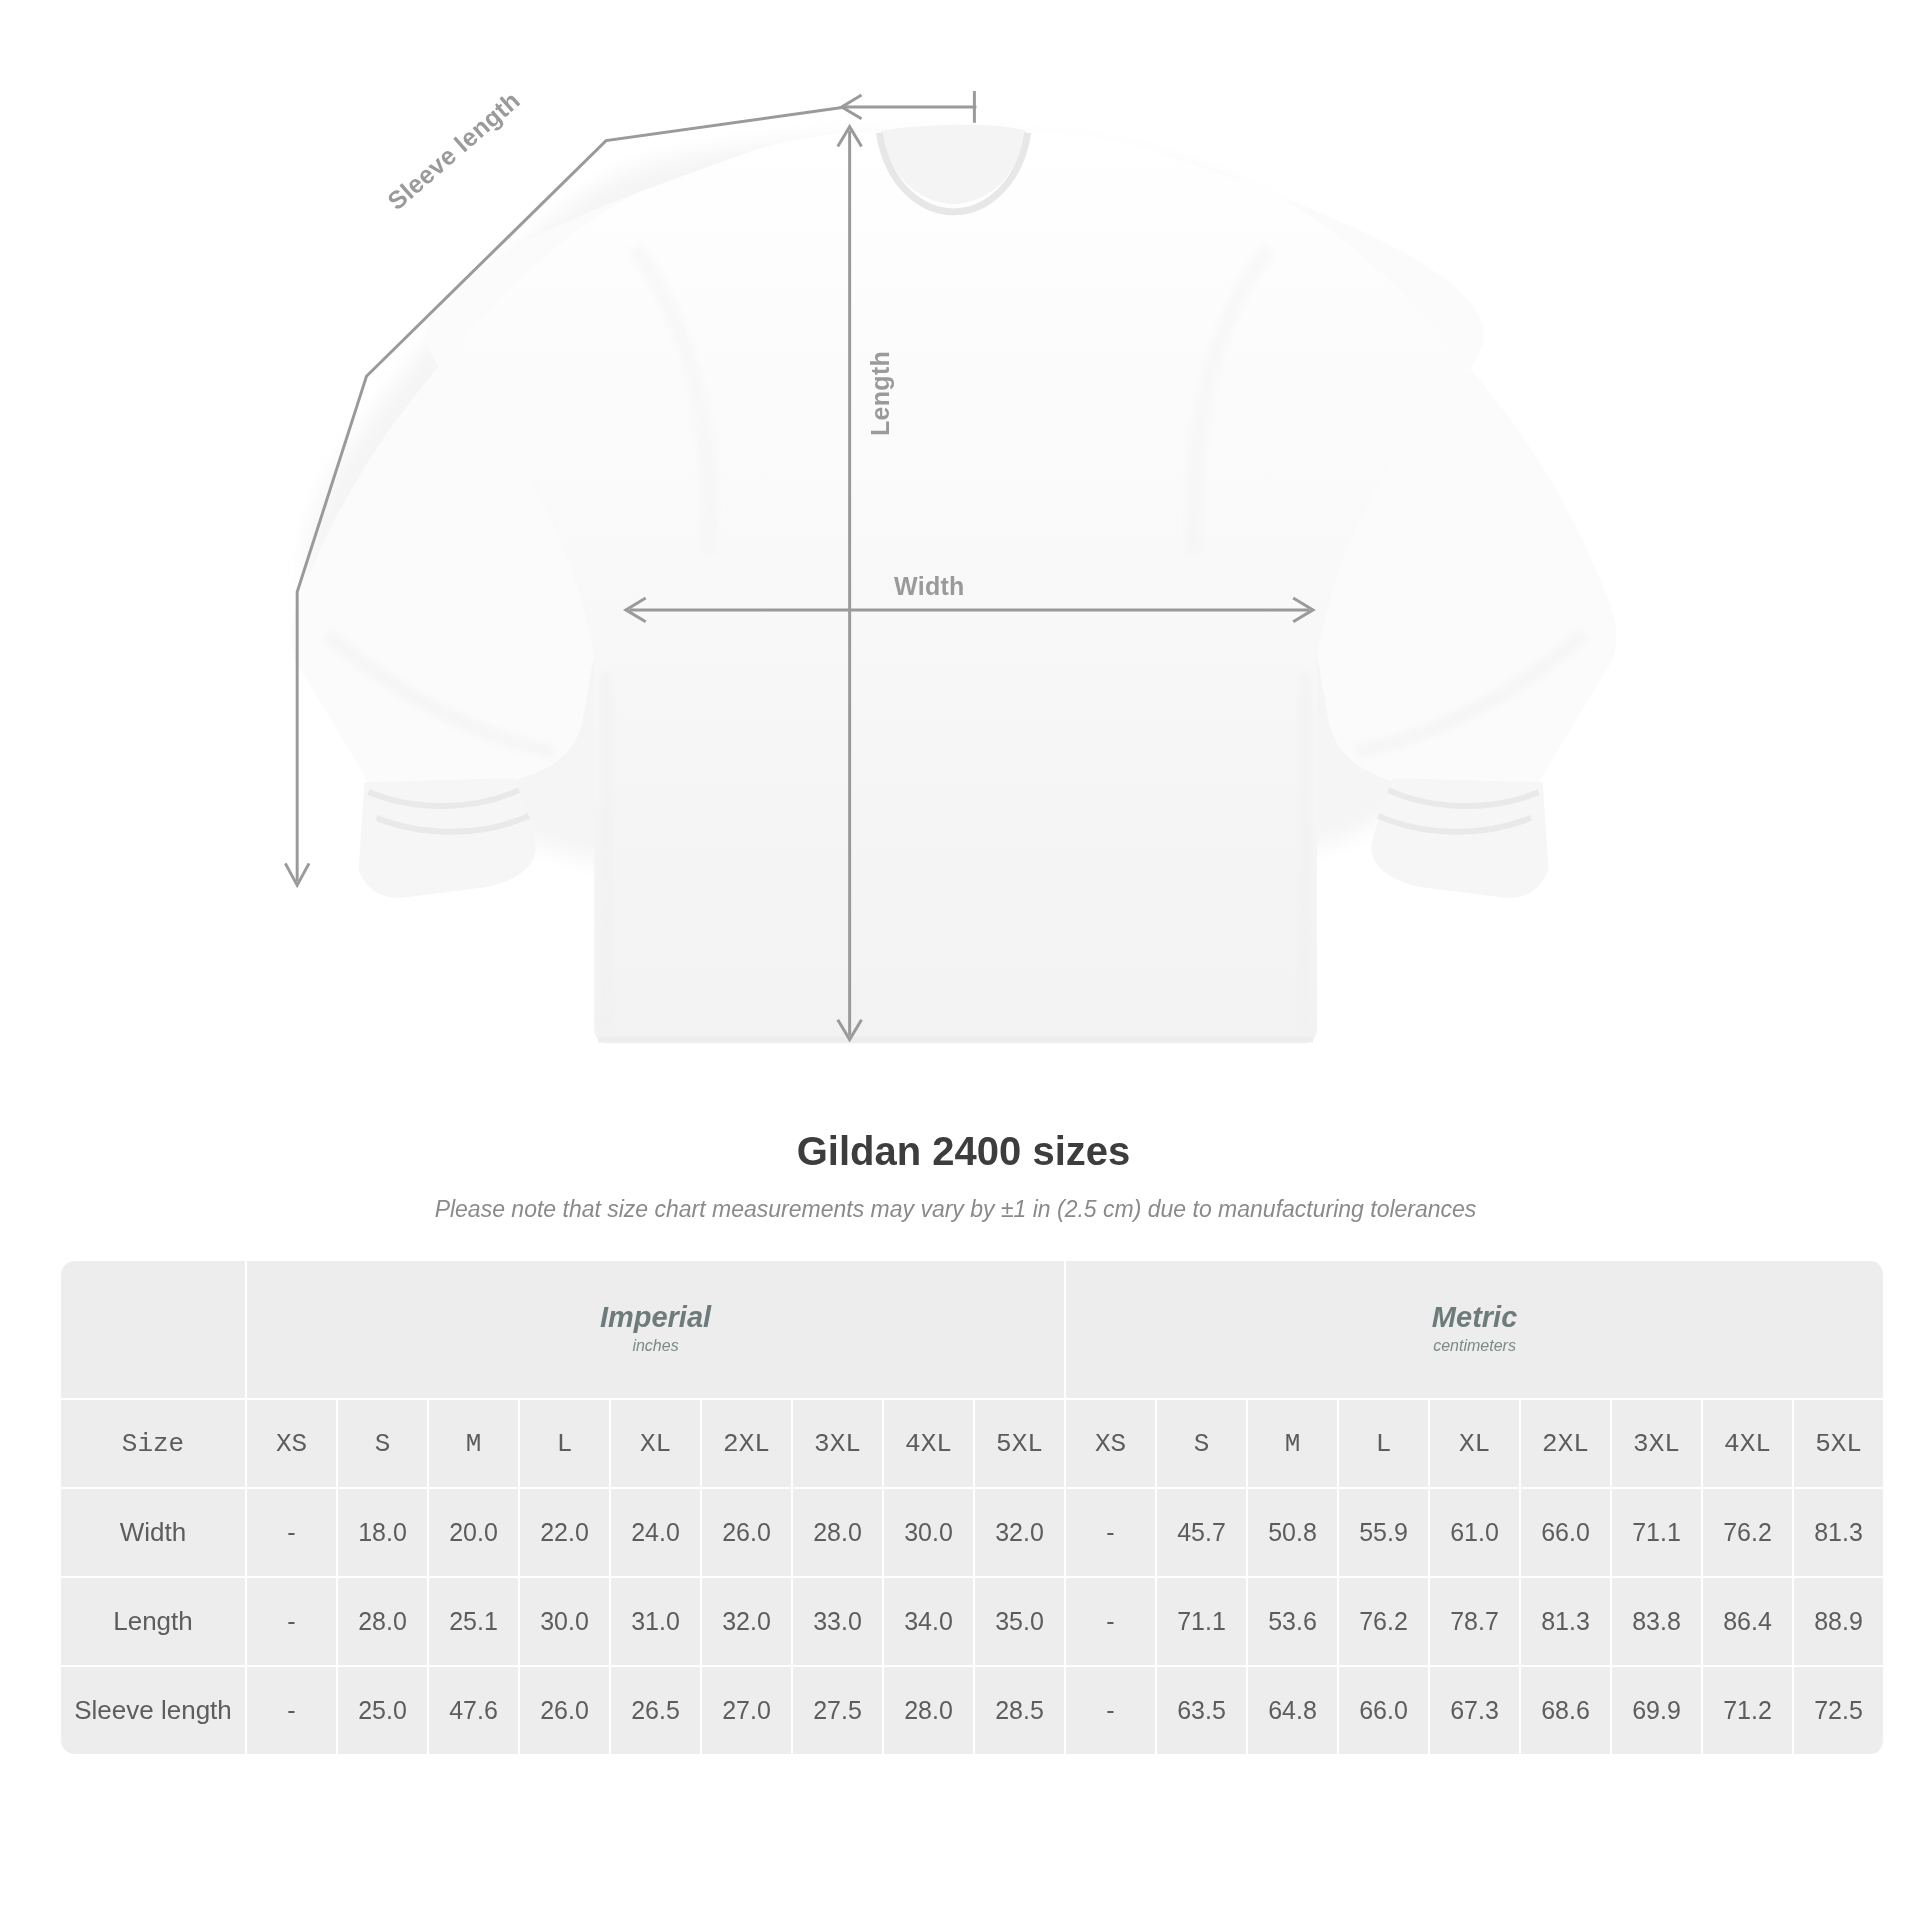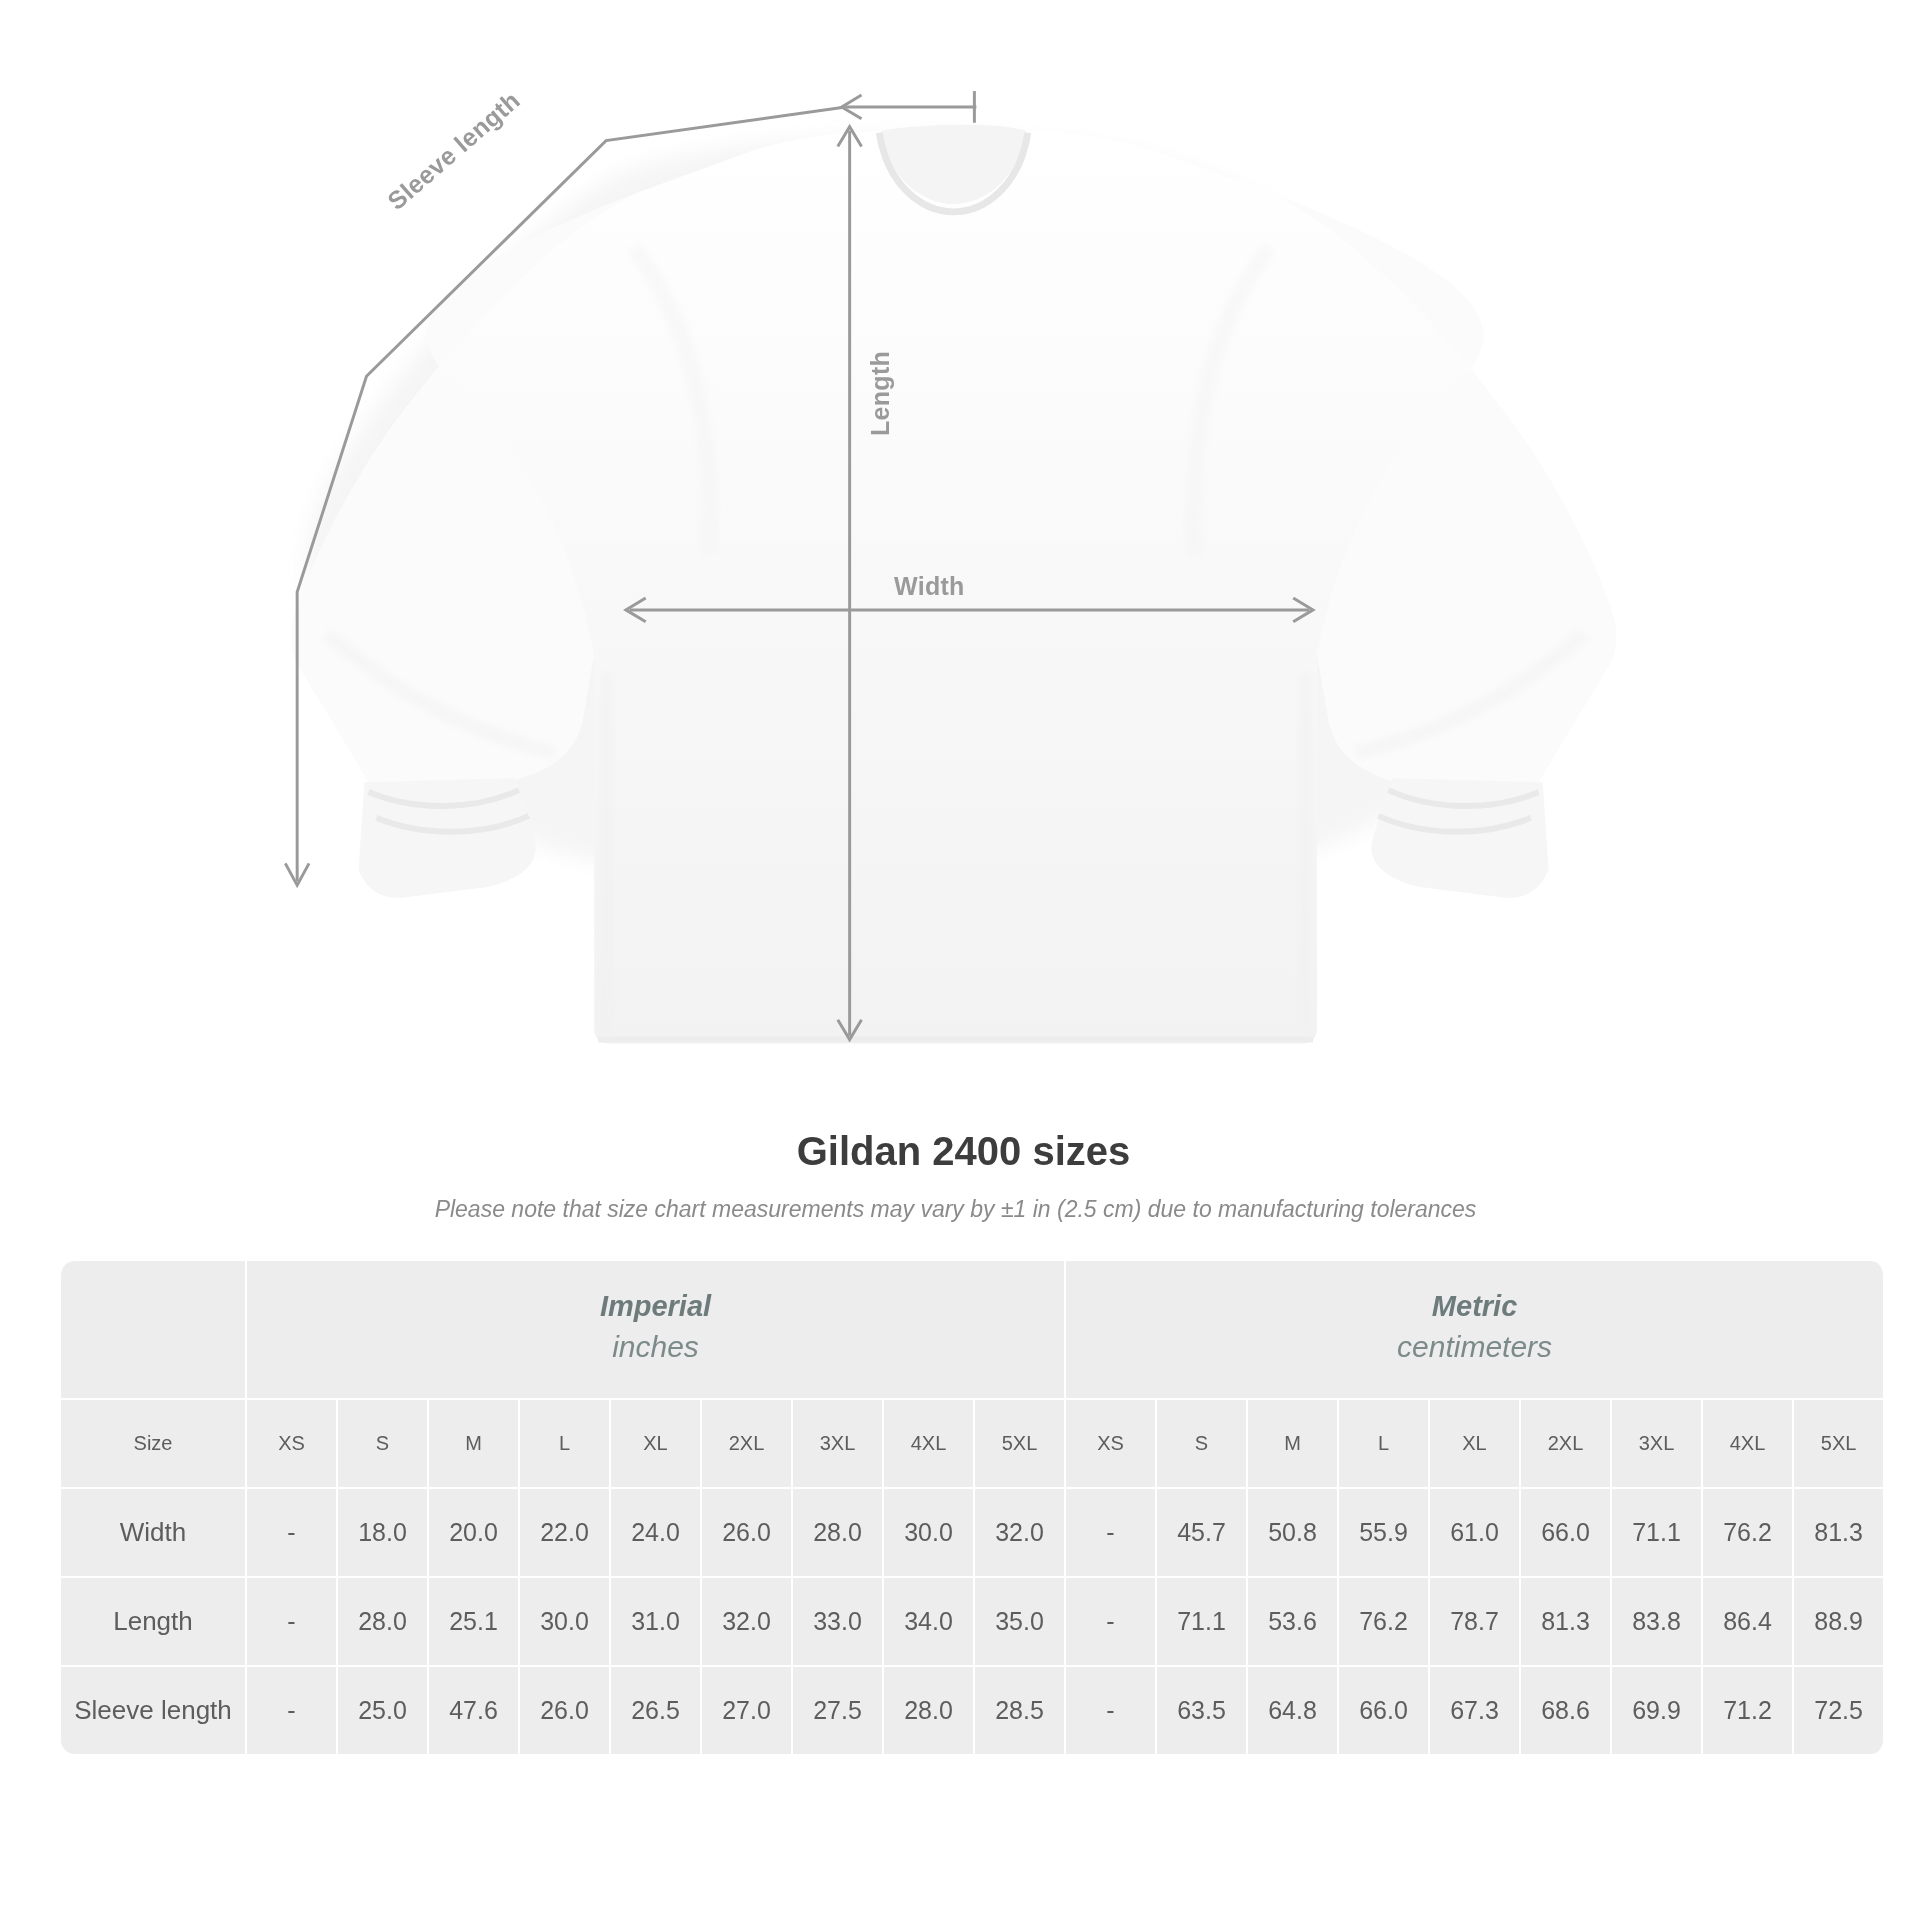--- a/index.html
+++ b/index.html
@@ -101,30 +101,31 @@
     border-bottom: 2px solid #ffffff;
   }
   .unit-name {
     font-size: 29px;
     font-style: italic;
     font-weight: bold;
     color: #6e7b7b;
     line-height: 1.15;
   }
   .unit-sub {
-    font-size: 30px;
+    font-size: 16px;
     font-style: italic;
     color: #7d8a8a;
     line-height: 1.5;
   }
   .hdr-row th {
     font-weight: bold;
     color: #6a6a6a;
-    font-size: 20px;
+    font-size: 26px;
     height: 89px;
+    font-family: Liberation Mono, monospace;
   }
   .rowlabel {
     font-weight: bold;
     color: #5a5a5a;
     font-size: 26px;
   }
   
   .corner-tl { border-top-left-radius: 14px; }
   .corner-tr { border-top-right-radius: 14px; }
   .corner-bl { border-bottom-left-radius: 14px; }

